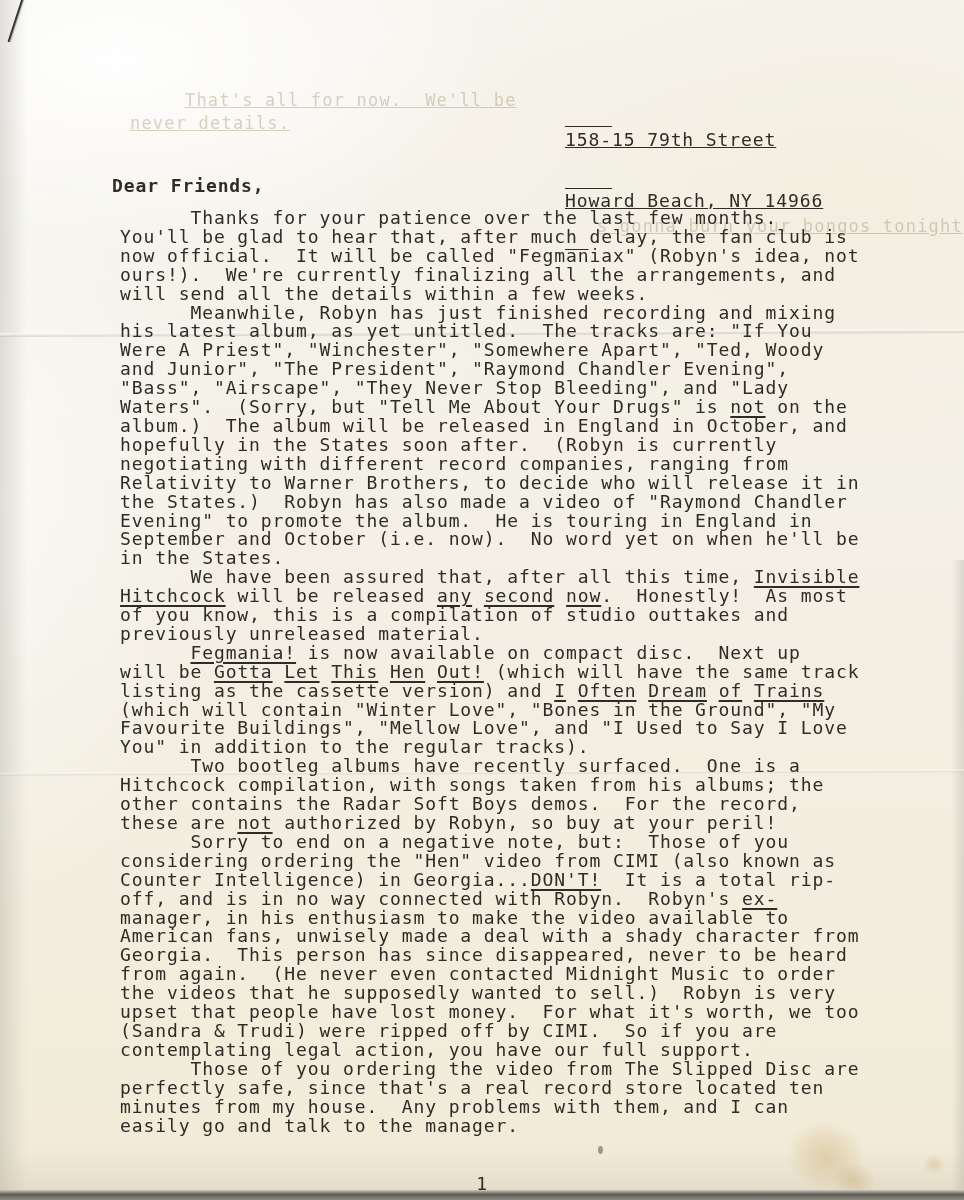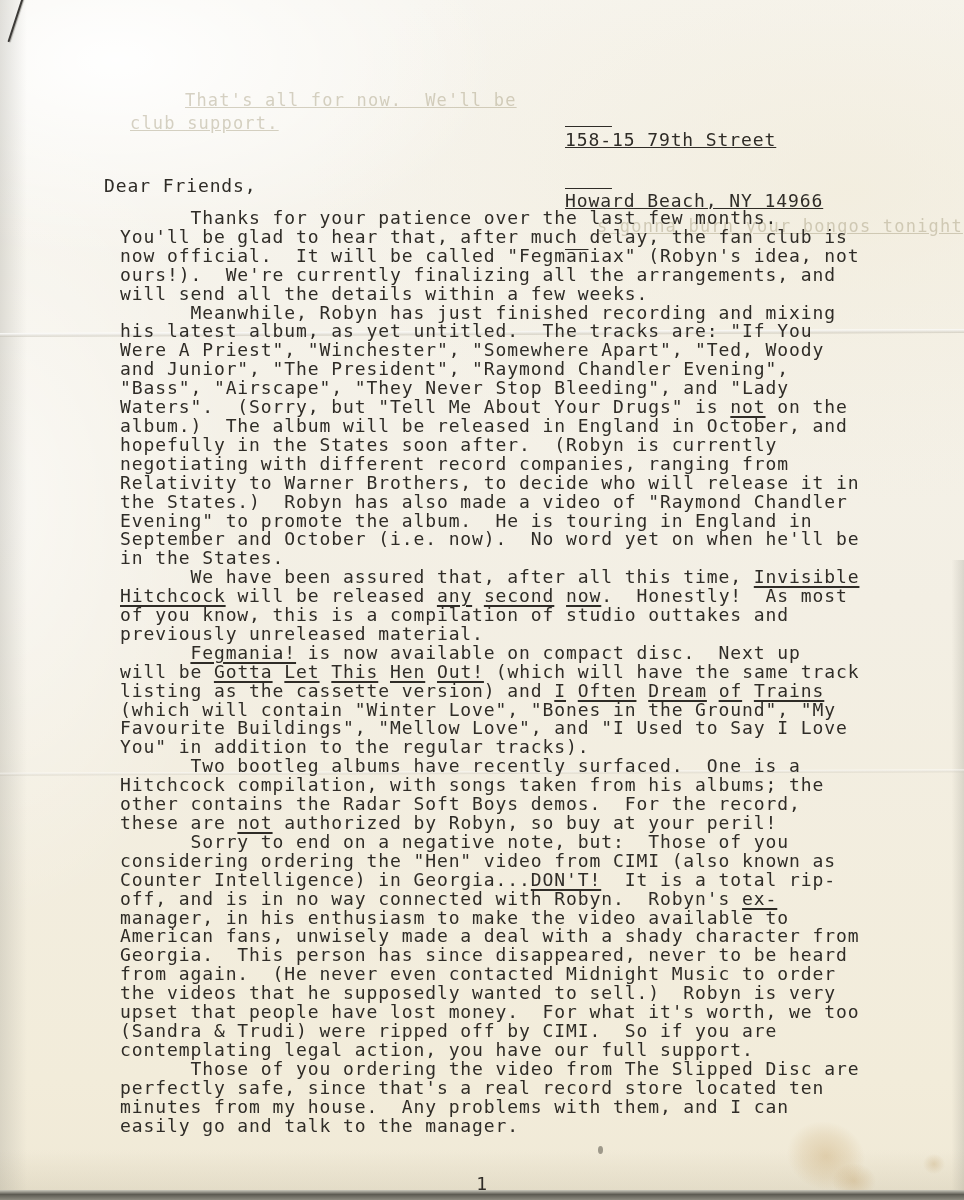--- a/index.html
+++ b/index.html
@@ -55,26 +55,26 @@
   <div class="crease2"></div>
   <div class="staple"></div>
   <div class="bottom-shade"></div>
   <div class="stain-a"></div>
   <div class="stain-b"></div>
   <div class="stain-c"></div>
   <div class="speck"></div>
   <div class="bottom-band"></div>
 
   <div class="ghost" style="left:185px;top:90px;">That's all for now.  We'll be</div>
-  <div class="ghost" style="left:130px;top:113px;">club support.</div>
+  <div class="ghost" style="left:130px;top:113px;">never details.</div>
   <div class="ghost" style="left:597px;top:216px;text-align:center;">s gonna burn your bongos tonight</div>
 
   <div class="txt ink" style="left:565px;top:89px;line-height:20.4px;text-decoration:underline;">
     <div class="addr-line">158-15 79th Street</div>
     <div class="addr-line">Howard Beach, NY 14966</div>
   </div>
 
-  <div class="txt ink" style="left:104px;top:176px;line-height:19px;">Dear Friends,</div>
+  <div class="txt ink" style="left:112px;top:176px;line-height:19px;font-weight:bold;">Dear Friends,</div>
 
   <div class="txt ink" style="left:120px;top:209px;width:780px;"><div class="line">      Thanks for your patience over the last few months.</div><div class="line">You'll be glad to hear that, after much delay, the fan club is</div><div class="line">now official.  It will be called "Fegmaniax" (Robyn's idea, not</div><div class="line">ours!).  We're currently finalizing all the arrangements, and</div><div class="line">will send all the details within a few weeks.</div><div class="line">      Meanwhile, Robyn has just finished recording and mixing</div><div class="line">his latest album, as yet untitled.  The tracks are: "If You</div><div class="line">Were A Priest", "Winchester", "Somewhere Apart", "Ted, Woody</div><div class="line">and Junior", "The President", "Raymond Chandler Evening",</div><div class="line">"Bass", "Airscape", "They Never Stop Bleeding", and "Lady</div><div class="line">Waters".  (Sorry, but "Tell Me About Your Drugs" is <span class="u">not</span> on the</div><div class="line">album.)  The album will be released in England in October, and</div><div class="line">hopefully in the States soon after.  (Robyn is currently</div><div class="line">negotiating with different record companies, ranging from</div><div class="line">Relativity to Warner Brothers, to decide who will release it in</div><div class="line">the States.)  Robyn has also made a video of "Raymond Chandler</div><div class="line">Evening" to promote the album.  He is touring in England in</div><div class="line">September and October (i.e. now).  No word yet on when he'll be</div><div class="line">in the States.</div><div class="line">      We have been assured that, after all this time, <span class="u">Invisible</span></div><div class="line"><span class="u">Hitchcock</span> will be released <span class="u">any</span> <span class="u">second</span> <span class="u">now</span>.  Honestly!  As most</div><div class="line">of you know, this is a compilation of studio outtakes and</div><div class="line">previously unreleased material.</div><div class="line">      <span class="u">Fegmania!</span> is now available on compact disc.  Next up</div><div class="line">will be <span class="u">Gotta</span> <span class="u">Let</span> <span class="u">This</span> <span class="u">Hen</span> <span class="u">Out!</span> (which will have the same track</div><div class="line">listing as the cassette version) and <span class="u">I</span> <span class="u">Often</span> <span class="u">Dream</span> <span class="u">of</span> <span class="u">Trains</span></div><div class="line">(which will contain "Winter Love", "Bones in the Ground", "My</div><div class="line">Favourite Buildings", "Mellow Love", and "I Used to Say I Love</div><div class="line">You" in addition to the regular tracks).</div><div class="line">      Two bootleg albums have recently surfaced.  One is a</div><div class="line">Hitchcock compilation, with songs taken from his albums; the</div><div class="line">other contains the Radar Soft Boys demos.  For the record,</div><div class="line">these are <span class="u">not</span> authorized by Robyn, so buy at your peril!</div><div class="line">      Sorry to end on a negative note, but:  Those of you</div><div class="line">considering ordering the "Hen" video from CIMI (also known as</div><div class="line">Counter Intelligence) in Georgia...<span class="u">DON'T!</span>  It is a total rip-</div><div class="line">off, and is in no way connected with Robyn.  Robyn's <span class="u">ex-</span></div><div class="line">manager, in his enthusiasm to make the video available to</div><div class="line">American fans, unwisely made a deal with a shady character from</div><div class="line">Georgia.  This person has since disappeared, never to be heard</div><div class="line">from again.  (He never even contacted Midnight Music to order</div><div class="line">the videos that he supposedly wanted to sell.)  Robyn is very</div><div class="line">upset that people have lost money.  For what it's worth, we too</div><div class="line">(Sandra &amp; Trudi) were ripped off by CIMI.  So if you are</div><div class="line">contemplating legal action, you have our full support.</div><div class="line">      Those of you ordering the video from The Slipped Disc are</div><div class="line">perfectly safe, since that's a real record store located ten</div><div class="line">minutes from my house.  Any problems with them, and I can</div><div class="line">easily go and talk to the manager.</div></div>
 
   <div class="txt ink" style="left:0;top:1173px;width:964px;text-align:center;white-space:normal;">1</div>
 </div>
 
 </body></html>

